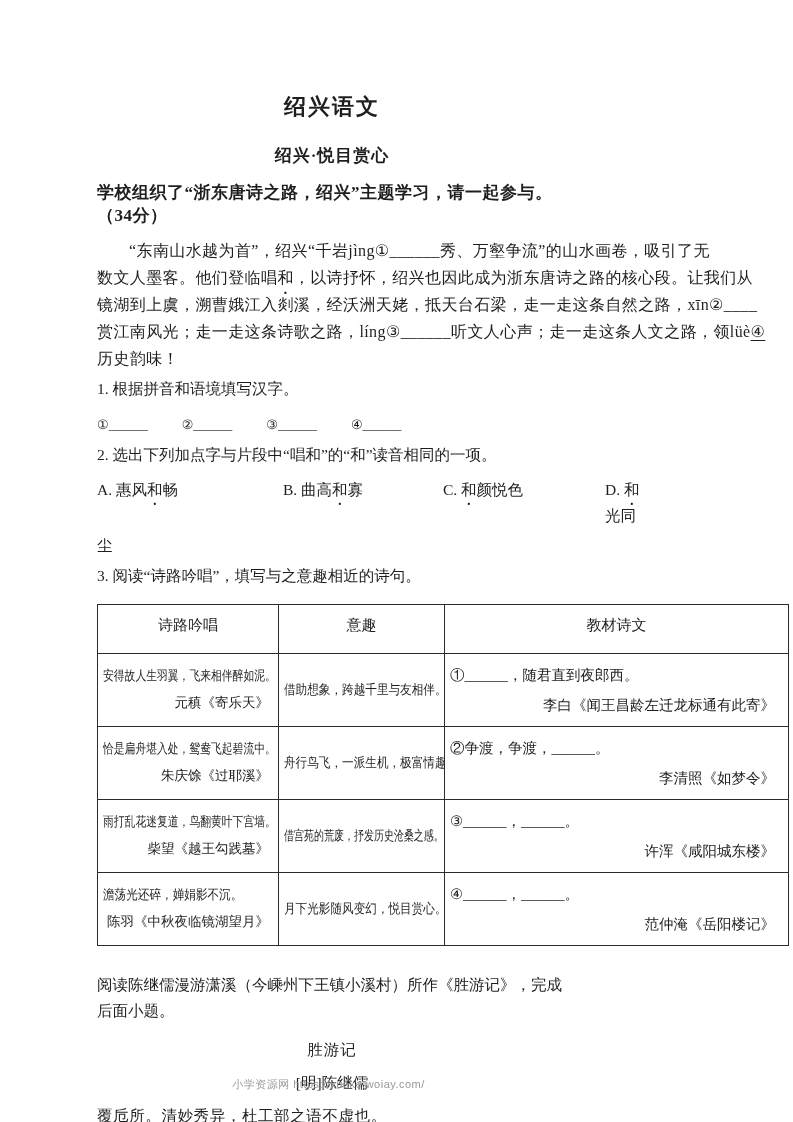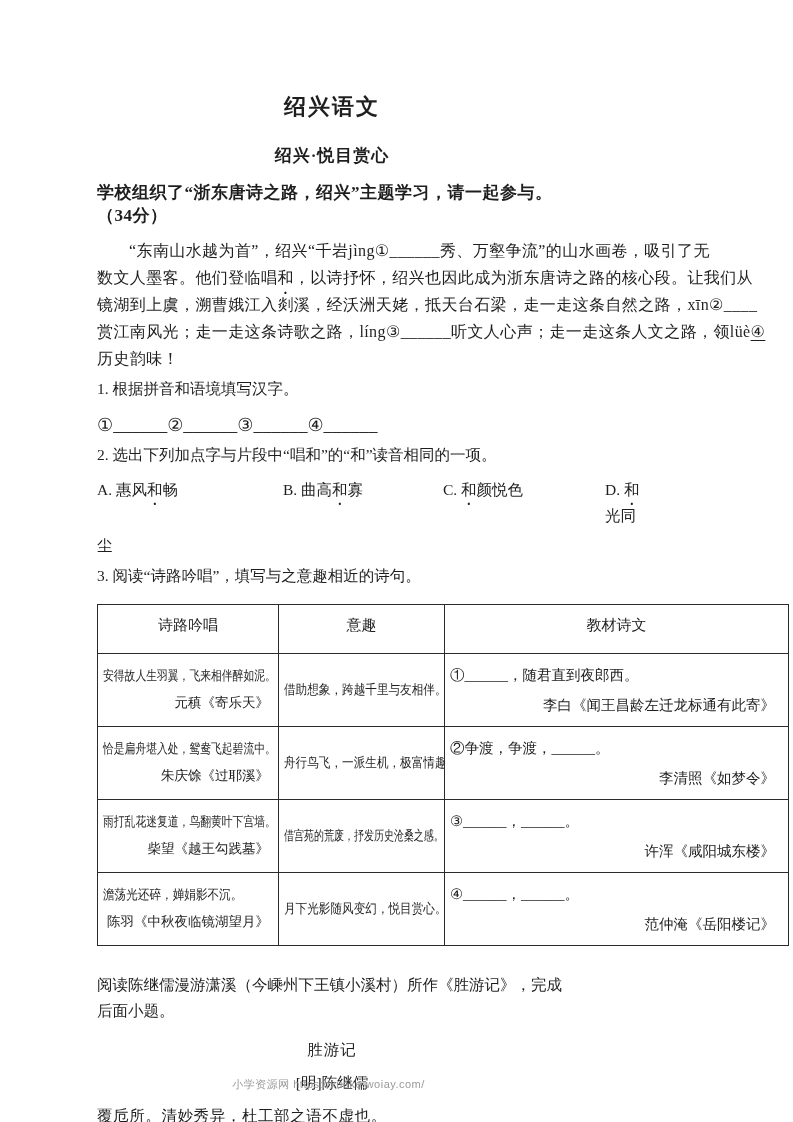--- a/index.html
+++ b/index.html
@@ -28,21 +28,21 @@
   }
   .indent{text-indent:32px;}
   .udot{position:relative;display:inline-block;}
   .udot::after{
     content:"·";position:absolute;left:50%;bottom:-0.62em;
     transform:translateX(-50%);font-weight:bold;font-size:.9em;line-height:1;
   }
   .blank-u{text-decoration:underline;text-underline-offset:3px;}
   .q-label{margin:4px 0 0 0;font-size:15.5px;line-height:26px;}
   .blanks-row{
-    margin-top:10px;display:flex;font-size:18px;line-height:26px;
+    margin-top:10px;display:flex;gap:34px;font-size:13px;line-height:26px;
   }
   .options-grid{
     margin-top:9px;display:grid;grid-template-columns:186px 160px 162px 1fr;
     font-size:15.5px;line-height:26px;
   }
   .overflow-line{margin-top:4px;font-size:15.5px;line-height:26px;}
   table.poetry{
     margin-top:15px;border-collapse:collapse;table-layout:fixed;width:691px;
   }
   table.poetry col.c1{width:181px;}

